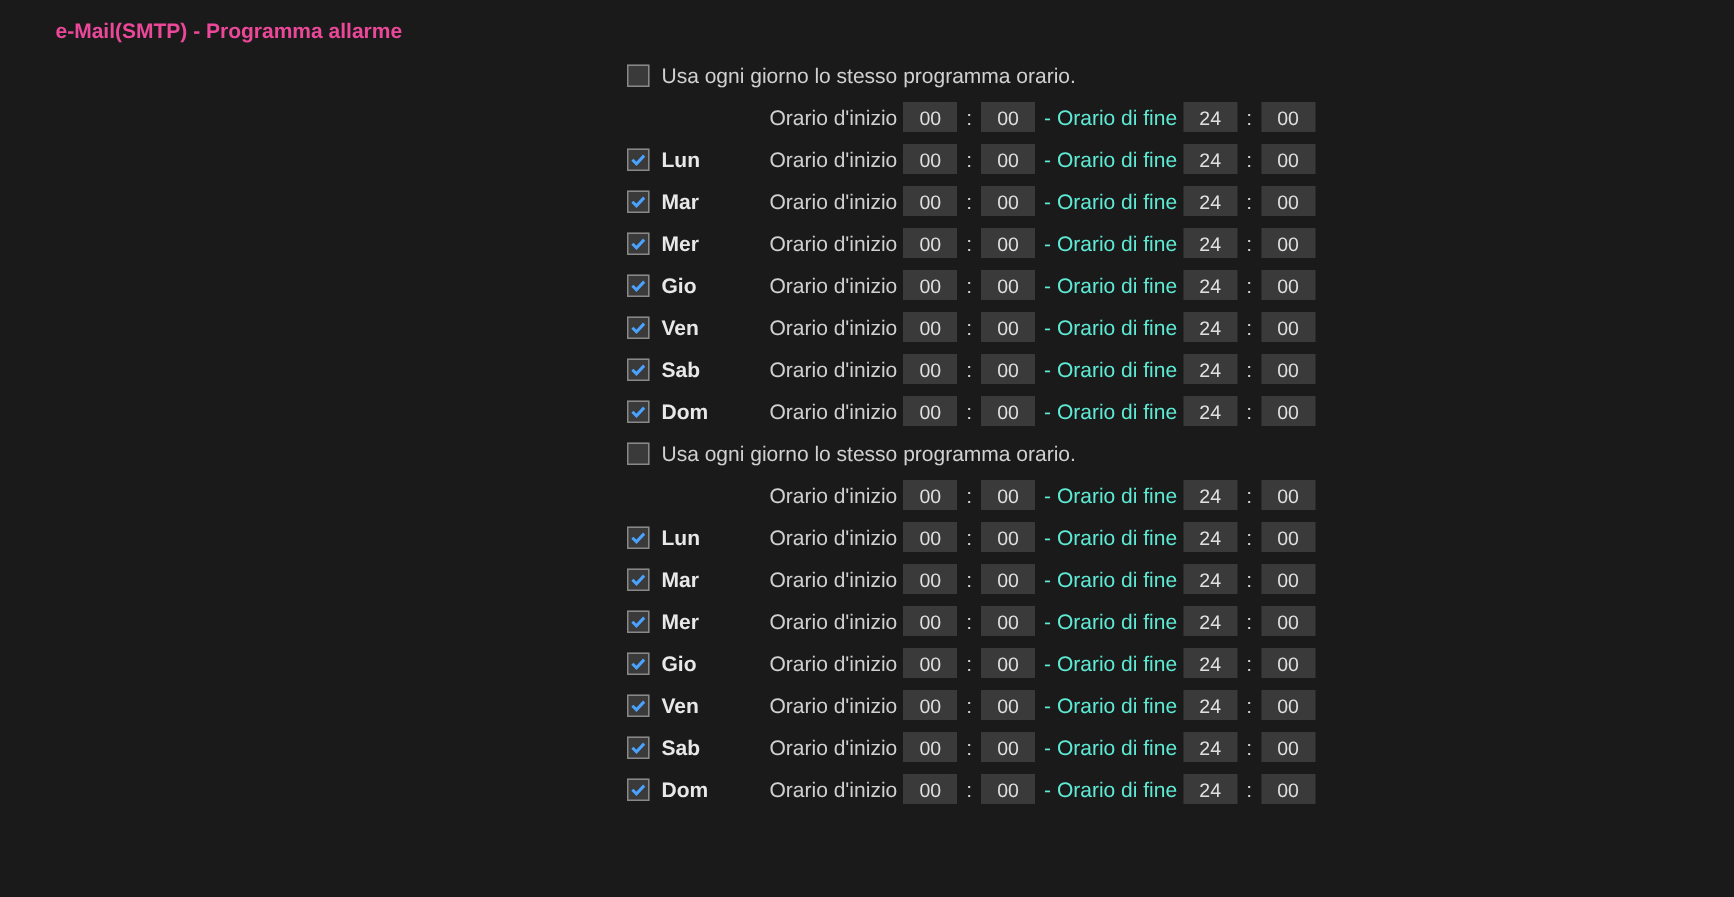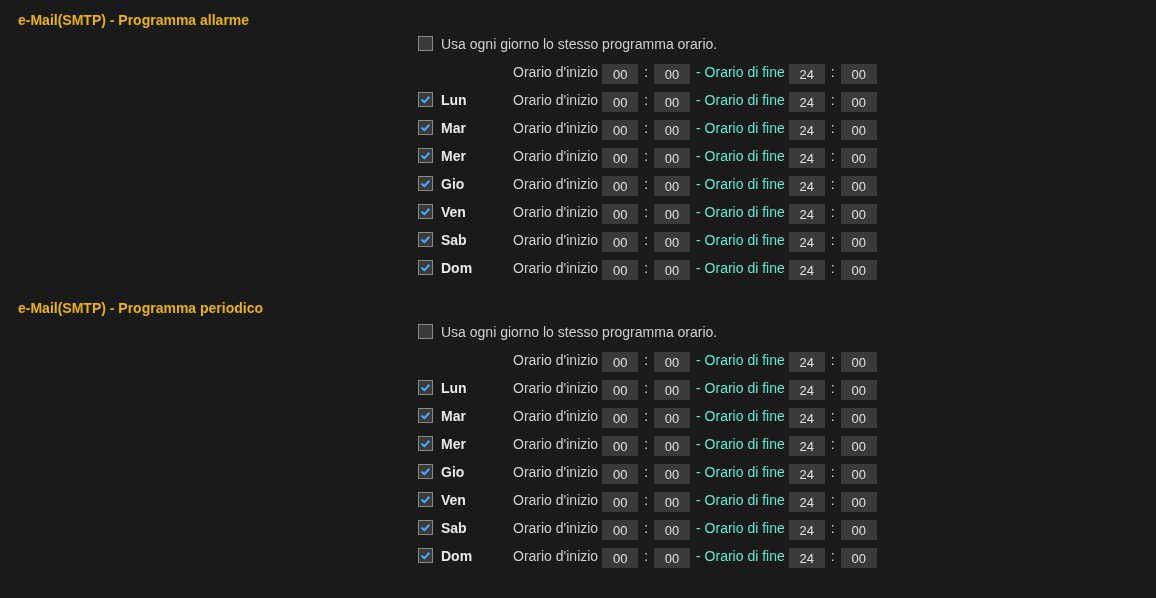--- a/index.html
+++ b/index.html
@@ -7,30 +7,31 @@
       background: #1a1a1a;
       color: #e8e8e8;
       font-family: "Segoe UI", Tahoma, Arial, sans-serif;
       font-size: 14px;
       width: 1156px;
       height: 598px;
       overflow: hidden;
     }
     .section-title {
       font-weight: bold;
-      color: #eab308;
+      color: #ec4899;
       padding: 12px 0 8px 18px;
       font-size: 14px;
+      margin-left: 19px;
     }
     .block {
       margin-left: 418px;
     }
     .row {
       display: flex;
-      align-items: flex-start;
+      align-items: center;
       height: 28px;
       gap: 0;
     }
     .chk {
       width: 15px;
       height: 15px;
       border: 1px solid #888;
       background: #3a3a3a;
       display: inline-flex;
       align-items: center;
@@ -216,21 +217,20 @@
         <span class="plain-label">Orario d'inizio</span>
         <input class="time-input" value="00" style="">
         <span class="colon">:</span>
         <input class="time-input" value="00" style="">
         <span class="dash-label">- <span>Orario di fine</span></span>
         <input class="time-input" value="24" style="">
         <span class="colon">:</span>
         <input class="time-input" value="00" style="">
       </div>
     </div>
-    <div class="section-title">e-Mail(SMTP) - Programma periodico</div>
     <div class="block">
       <div class="row">
         <span class="chk"></span>
         <span class="same-label">Usa ogni giorno lo stesso programma orario.</span>
       </div>
       <div class="row">
         <span class="spacer-chk"></span>
         <span class="indent"></span>
         <span class="plain-label">Orario d'inizio</span>
         <input class="time-input" value="00" style="">

